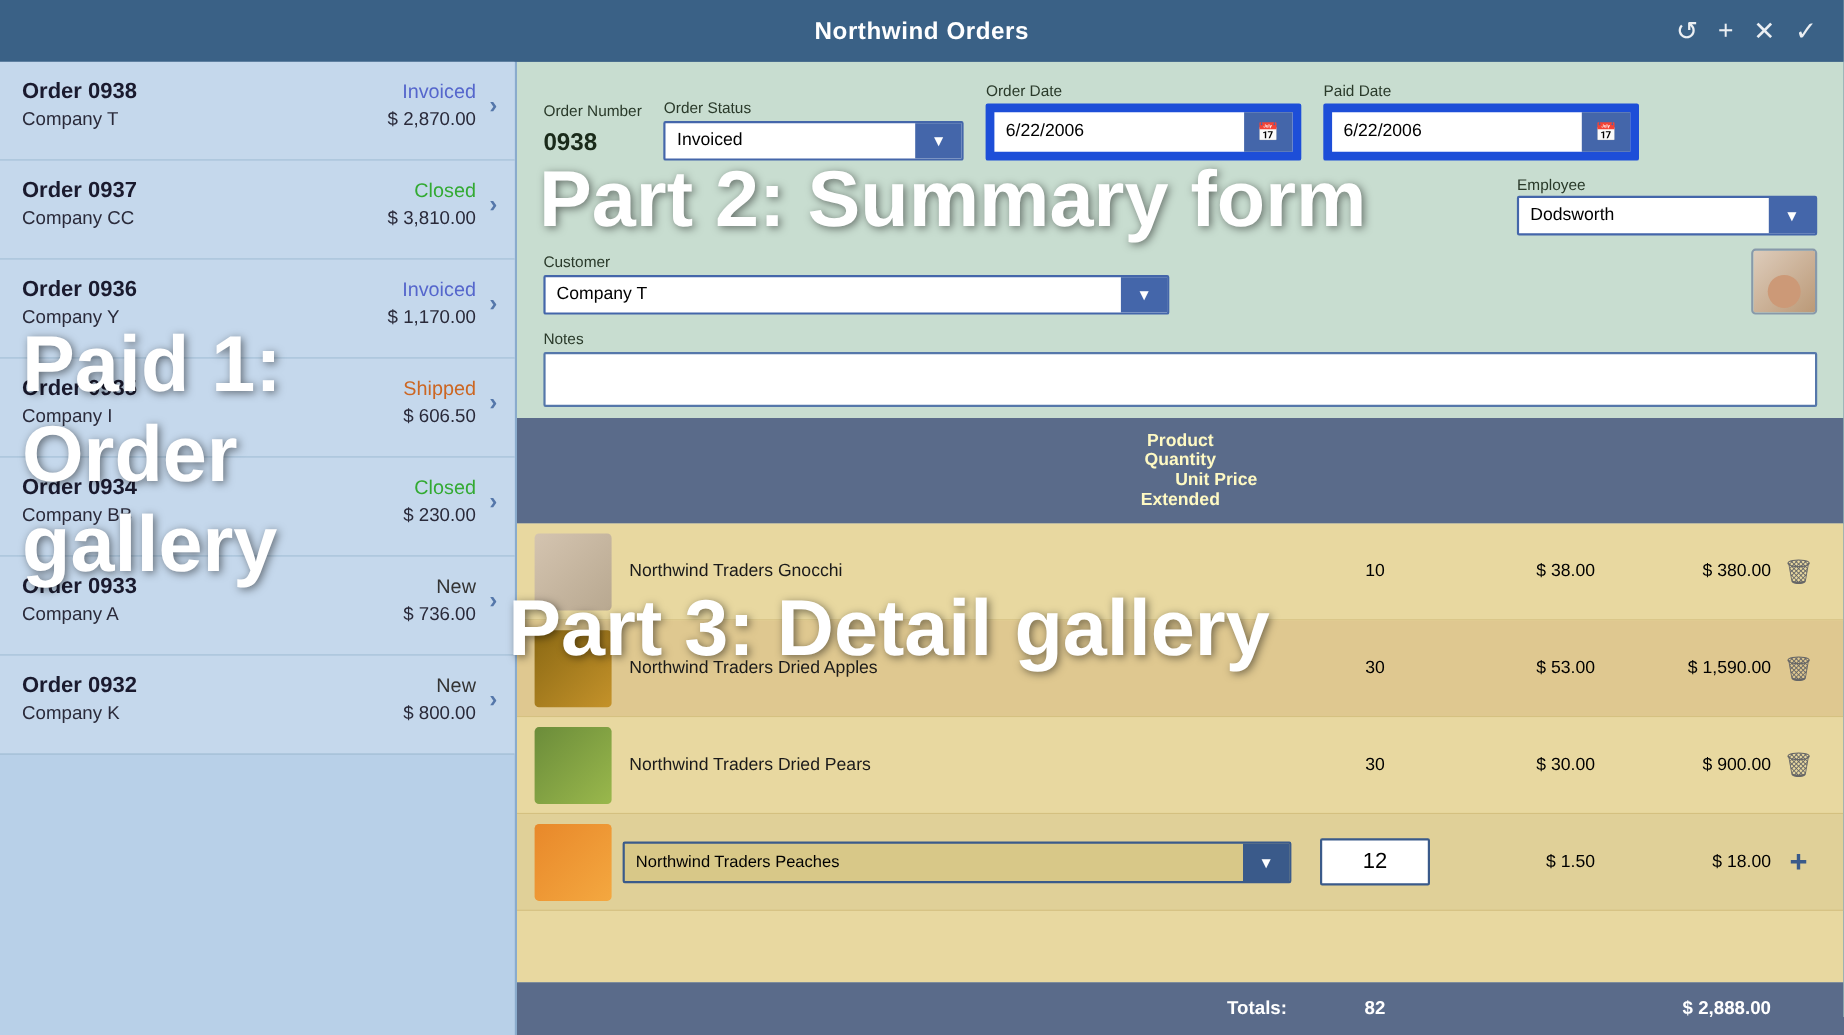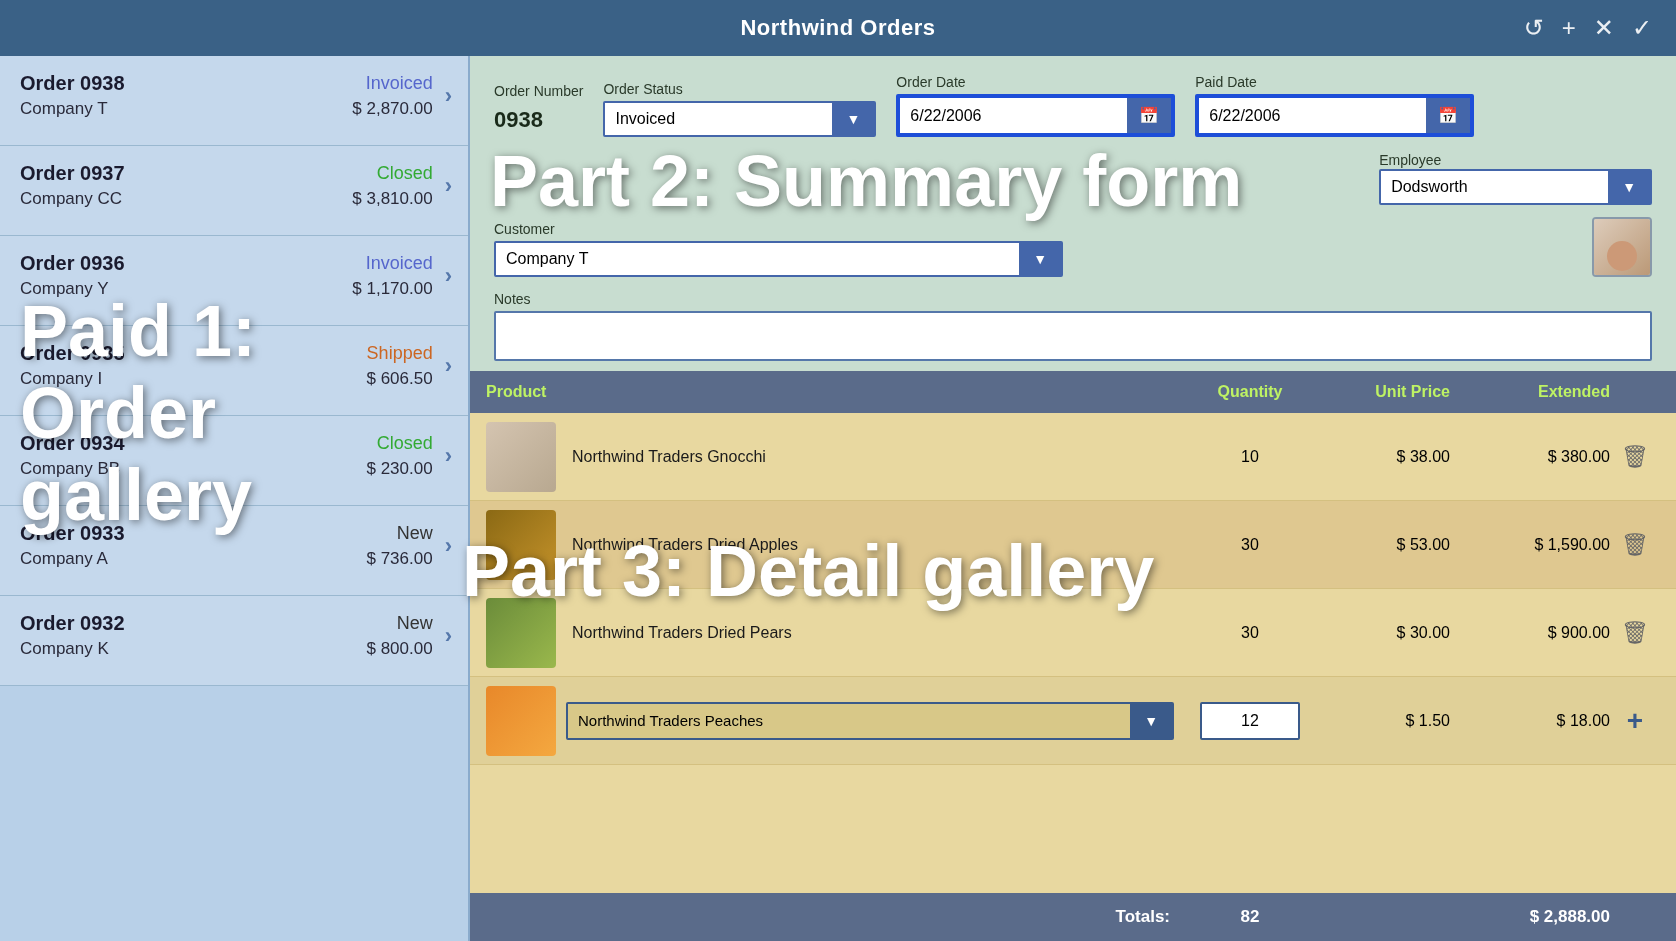--- a/index.html
+++ b/index.html
@@ -137,21 +137,21 @@
     }
     .field-value {
       font-size: 22px;
       font-weight: bold;
       color: #1a2a1a;
       padding: 4px 0;
     }
     .field-input-with-btn {
       display: flex;
       align-items: center;
-      border: 4px solid #1d4ed8;
+      border: 8px solid #1d4ed8;
       background: white;
       border-radius: 2px;
     }
     .field-input-with-btn input {
       border: none;
       outline: none;
       padding: 6px 10px;
       font-size: 16px;
       flex: 1;
       background: transparent;
@@ -232,29 +232,30 @@
       flex: 1;
       overflow: hidden;
       display: flex;
       flex-direction: column;
     }
     .table-header {
       background: #5a6b8a;
       display: flex;
       align-items: center;
       padding: 12px 16px;
-      color: #bef264;
+      color: #fef9c3;
       font-size: 16px;
       font-weight: 600;
       flex-shrink: 0;
+      flex-direction: column;
     }
     .col-product { flex: 1; }
     .col-qty { width: 120px; text-align: center; }
     .col-price { width: 140px; text-align: right; }
-    .col-extended { width: 160px; text-align: right; }
+    .col-extended { width: 160px; text-align: center; }
     .col-action { width: 50px; }
 
     .product-rows {
       flex: 1;
       overflow-y: auto;
       background: #e8d8a0;
     }
     .product-row {
       display: flex;
       align-items: center;
@@ -591,21 +592,21 @@
       <span class="product-price col-price">$ 30.00</span>
       <span class="product-extended col-extended">$ 900.00</span>
       <span class="product-delete col-action"><span class="delete-icon">🗑</span></span>
     </div>
           <div class="product-row product-row-new">
     <div class="product-thumb thumb-peaches" style="background:linear-gradient(135deg, #e8882a, #f4a840);margin-right:0;"></div>
     <div class="product-dropdown" style="margin-left:10px;">
       <input type="text" value="Northwind Traders Peaches" style="">
       <button class="product-dropdown-btn">▼</button>
     </div>
-    <input class="qty-input col-qty" type="text" value="12" style="width: 100px; border: 2px solid rgb(58, 90, 138); padding: 8px; font-size: 16px; text-align: center; outline: none; border-radius: 2px;">
+    <input class="qty-input col-qty" type="text" value="12" style="width: 100px; border: 2px solid rgb(58, 90, 138); padding: 8px; font-size: 20px; text-align: center; outline: none; border-radius: 2px;">
     <span class="product-price col-price">$ 1.50</span>
     <span class="product-extended col-extended">$ 18.00</span>
     <span class="col-action" style="text-align:center;"><span class="add-icon">+</span></span>
   </div>
         </div>
 
       <div class="totals-row">
         <span class="totals-label">Totals:</span>
         <span class="totals-qty">82</span>
         <span class="totals-spacer"></span>

